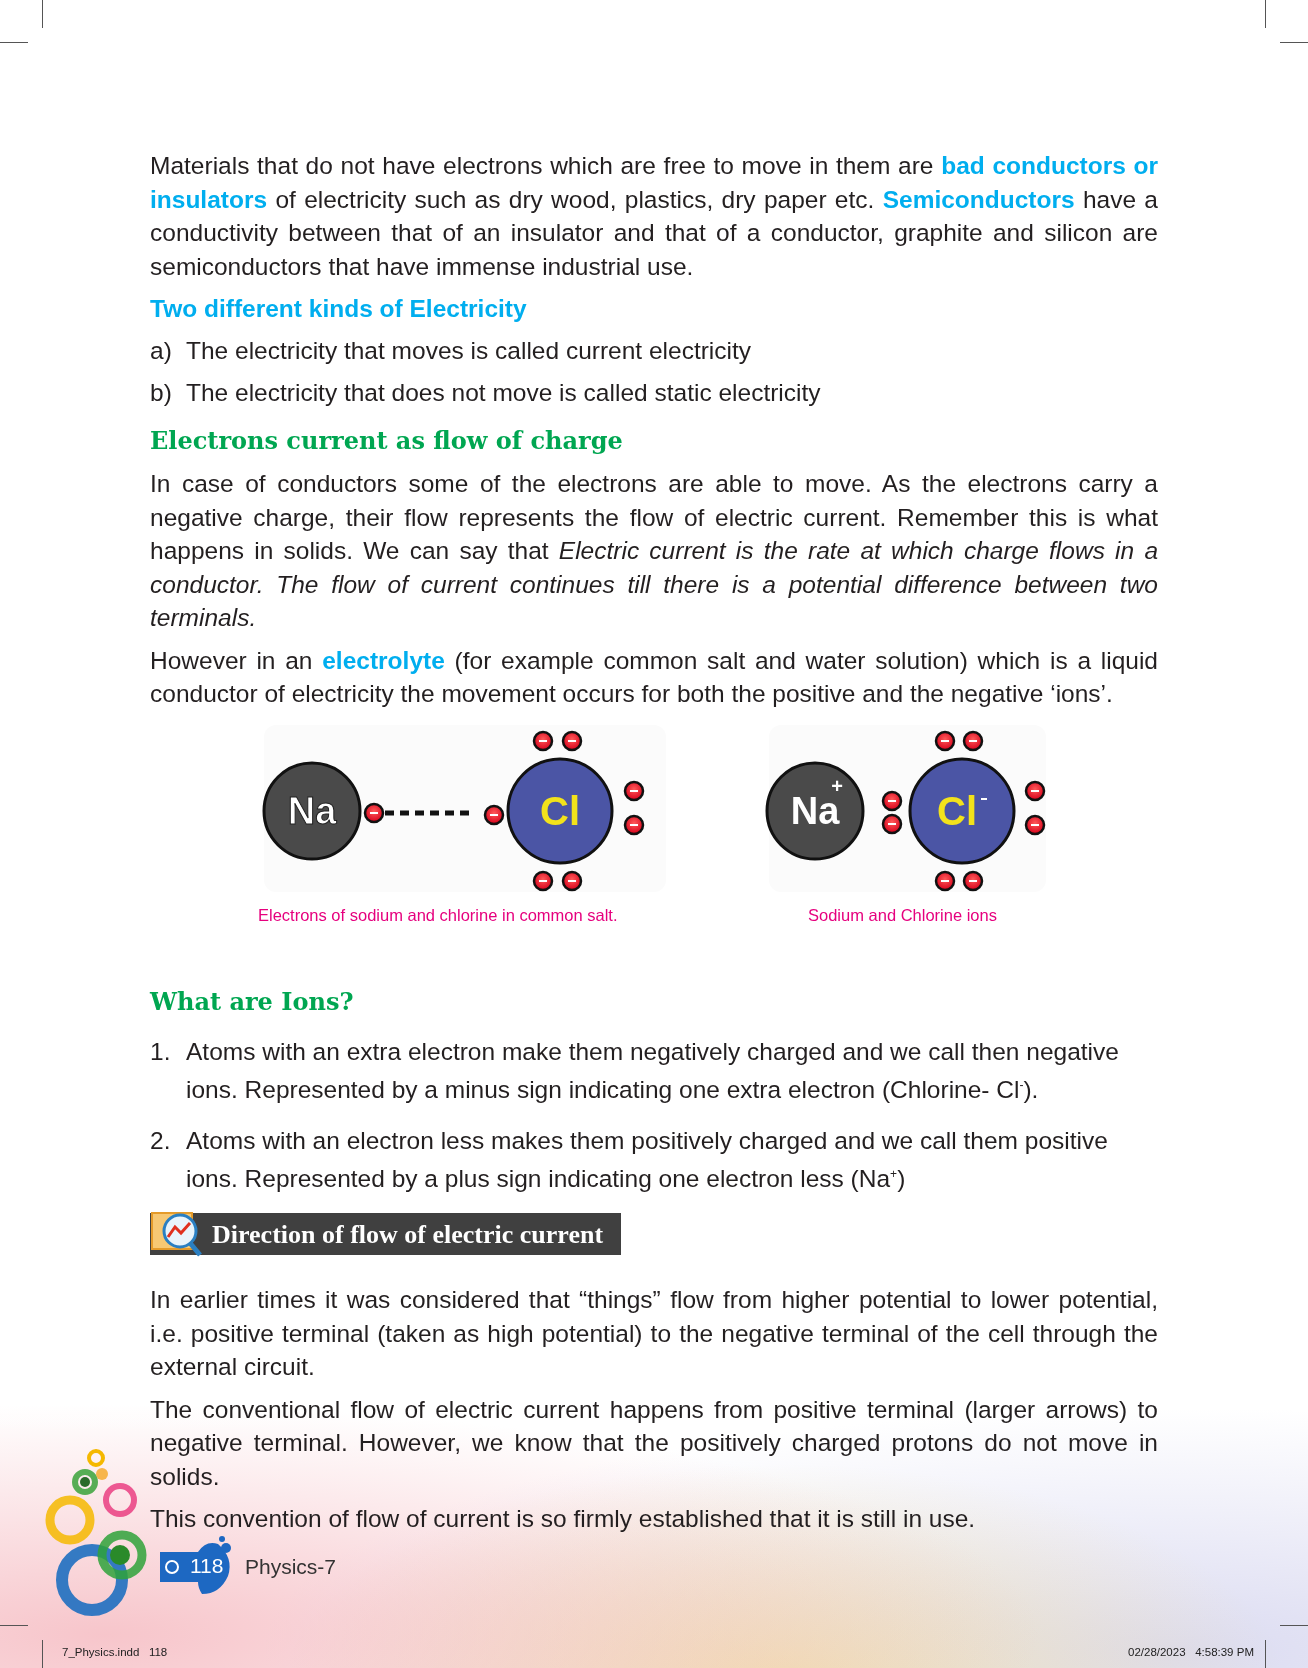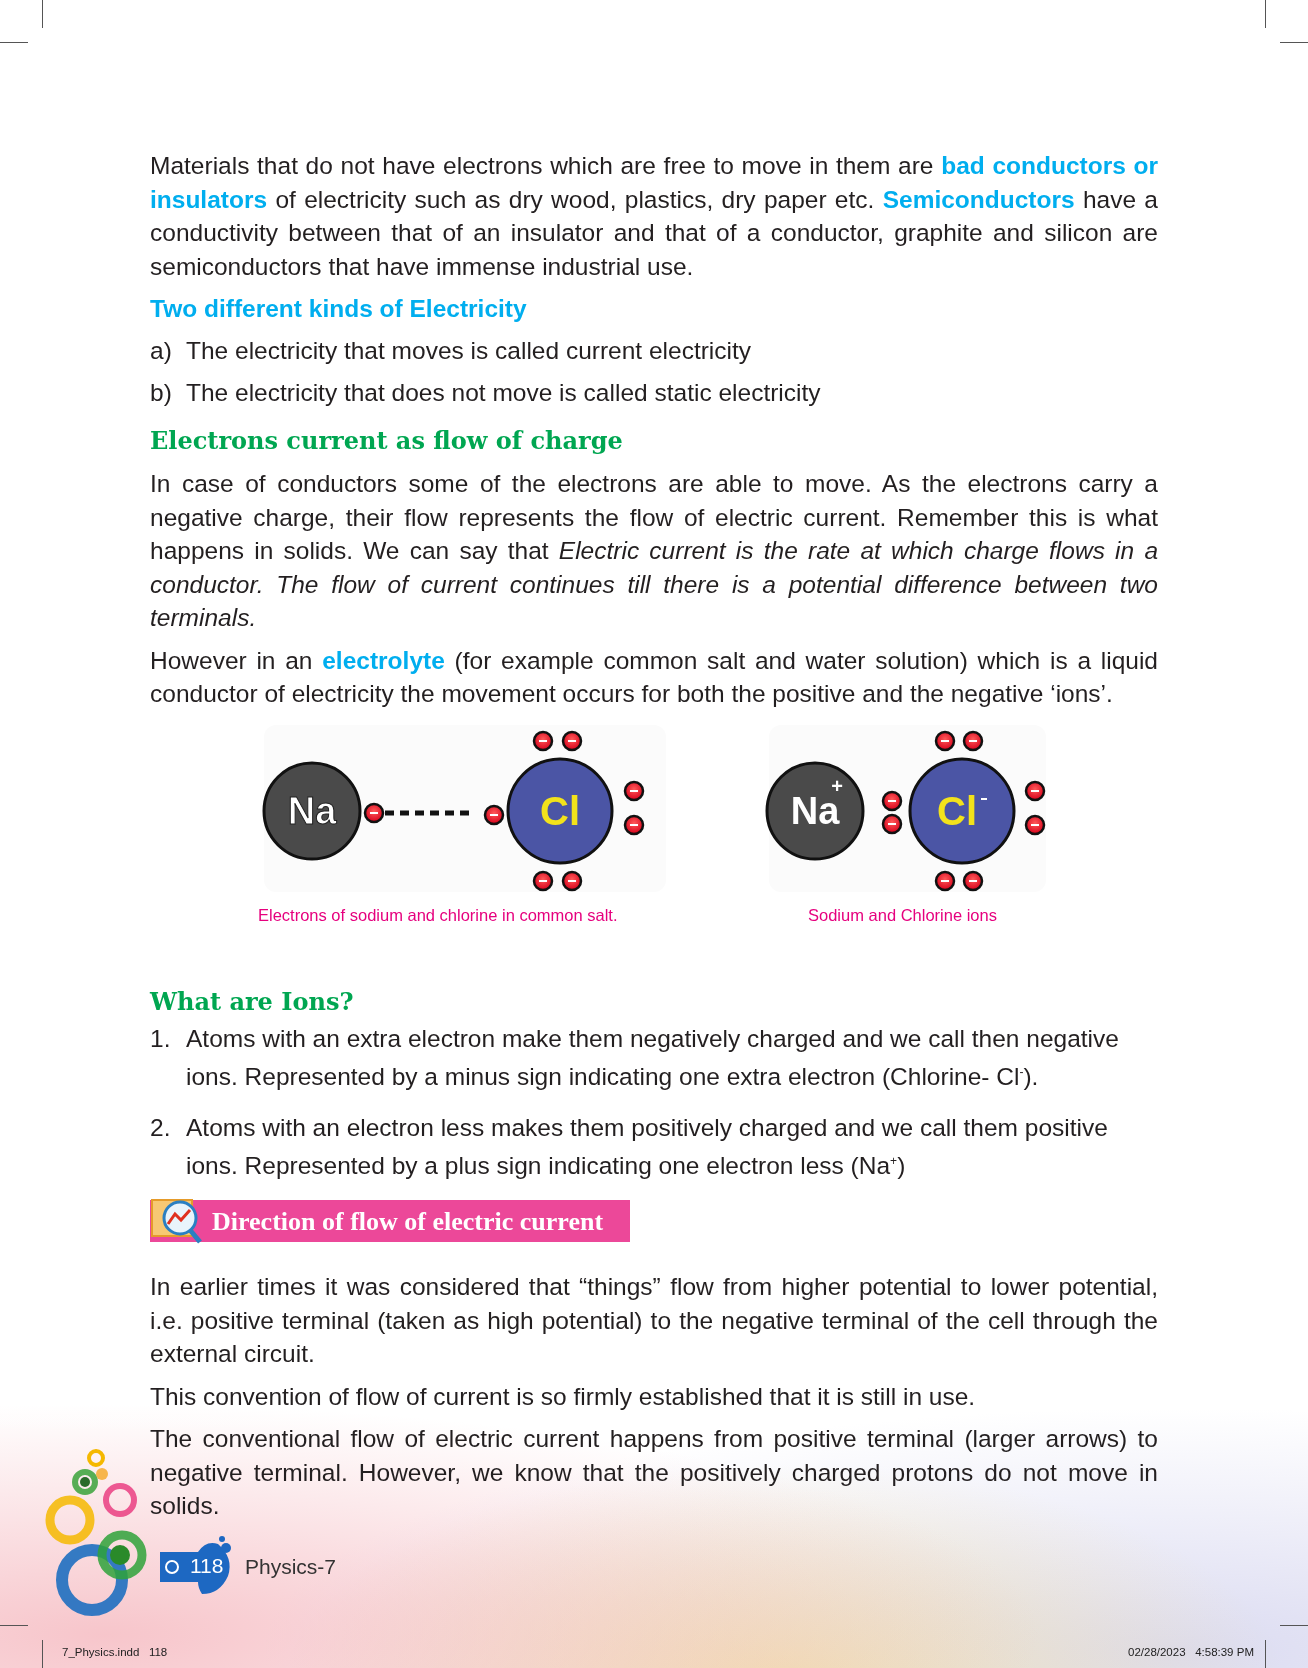--- a/index.html
+++ b/index.html
@@ -16,21 +16,21 @@
   .hl{color:#00aeef;font-weight:bold;}
   .sub{color:#00aeef;font-weight:bold;margin:6px 0 8px;}
   .abl{display:flex;margin:0 0 9px;}
   .abl .lbl{width:36px;flex:none;}
   .h2{font-family:"DejaVu Serif","Liberation Serif",serif;color:#00a651;font-weight:bold;font-size:24px;margin:14px 0 10px;}
   .num{display:flex;margin:0 0 18px;}
   .num .lbl{width:36px;flex:none;}
   .figs{position:relative;height:252px;margin:10px 0 12px;}
   .fig{position:absolute;}
   .cap{position:absolute;color:#e6007e;font-size:16.5px;white-space:nowrap;}
-  .banner{display:inline-flex;align-items:center;background:#ec4899;height:42px;margin:10px 0 24px;padding-right:27px;}
+  .banner{display:inline-flex;align-items:center;background:#404040;height:42px;margin:10px 0 24px;padding-right:18px;}
   .banner .t{font-family:"Liberation Serif","DejaVu Serif",serif;color:#fff;font-weight:bold;font-size:26px;margin-left:6px;}
   .footer-num{position:absolute;left:158px;top:1536px;}
   .slug{position:absolute;font-size:11.5px;color:#222;}
 </style>
 </head>
 <body>
 
 <div class="bgwash"></div>
 
 <div class="crop" style="left:42px;top:0;width:1px;height:28px"></div>
@@ -123,43 +123,43 @@
           <line x1="204" y1="20" x2="212" y2="20"></line>
           <line x1="176" y1="160" x2="184" y2="160"></line>
           <line x1="204" y1="160" x2="212" y2="160"></line>
           <line x1="266" y1="70" x2="274" y2="70"></line>
           <line x1="266" y1="104" x2="274" y2="104"></line>
         </g>
     </svg>
     <div class="cap" style="left:658px;top:178px">Sodium and Chlorine ions</div>
   </div>
 
-  <div class="h2" style="margin-top:4px;margin-bottom:4px">What are Ions?</div>
+  <div class="h2" style="margin-top:4px;margin-bottom:17px">What are Ions?</div>
   <div class="num">
       <span class="lbl">1.</span>
       <span><span>Atoms with an extra electron make them negatively charged and we call then negative ions. Represented by a minus sign indicating one extra electron (Chlorine- Cl</span><sup style="font-size:12px">-</sup><span>).</span></span>
     </div>
   <div class="num" style="margin-bottom:8px">
       <span class="lbl">2.</span>
       <span><span>Atoms with an electron less makes them positively charged and we call them positive ions. Represented by a plus sign indicating one electron less (Na</span><sup style="font-size:12px">+</sup><span>)</span></span>
     </div>
 
   <div class="banner">
     <svg width="56" height="50" viewBox="0 0 56 50">
       <rect x="2" y="4" width="40" height="36" fill="#f7c873" stroke="#e59b2a" stroke-width="2"></rect>
       <circle cx="30" cy="22" r="16" fill="#e9f4fb" stroke="#2a7fc2" stroke-width="3"></circle>
       <polyline points="18,28 25,18 31,24 40,14" fill="none" stroke="#e0301e" stroke-width="3"></polyline>
       <line x1="40" y1="34" x2="50" y2="46" stroke="#2a7fc2" stroke-width="5"></line>
     </svg>
     <span class="t">Direction of flow of electric current</span>
   </div>
 
   <p>In earlier times it was considered that “things” flow from higher potential to lower potential, i.e. positive terminal (taken as high potential) to the negative terminal of the cell through the external circuit.</p>
+  <p>The conventional flow of electric current happens from positive terminal (larger arrows) to negative terminal. However, we know that the positively charged protons do not move in solids.</p>
   <p>This convention of flow of current is so firmly established that it is still in use.</p>
-  <p>The conventional flow of electric current happens from positive terminal (larger arrows) to negative terminal. However, we know that the positively charged protons do not move in solids.</p>
 </div>
 
 <svg style="position:absolute;left:40px;top:1440px" width="110" height="190" viewBox="0 0 110 190">
   <circle cx="52" cy="140" r="30" fill="none" stroke="#1e6fc0" stroke-width="12" opacity=".9"></circle>
   <circle cx="30" cy="80" r="20" fill="none" stroke="#f5b800" stroke-width="9" opacity=".85"></circle>
   <circle cx="82" cy="115" r="20" fill="none" stroke="#2fa23a" stroke-width="9" opacity=".85"></circle>
   <circle cx="80" cy="60" r="14" fill="none" stroke="#e8337a" stroke-width="6" opacity=".8"></circle>
   <circle cx="45" cy="42" r="10" fill="none" stroke="#3aa23a" stroke-width="6" opacity=".85"></circle>
   <circle cx="56" cy="18" r="7" fill="none" stroke="#f5b800" stroke-width="4"></circle>
   <circle cx="62" cy="34" r="6" fill="#f5a623" opacity=".8"></circle>

